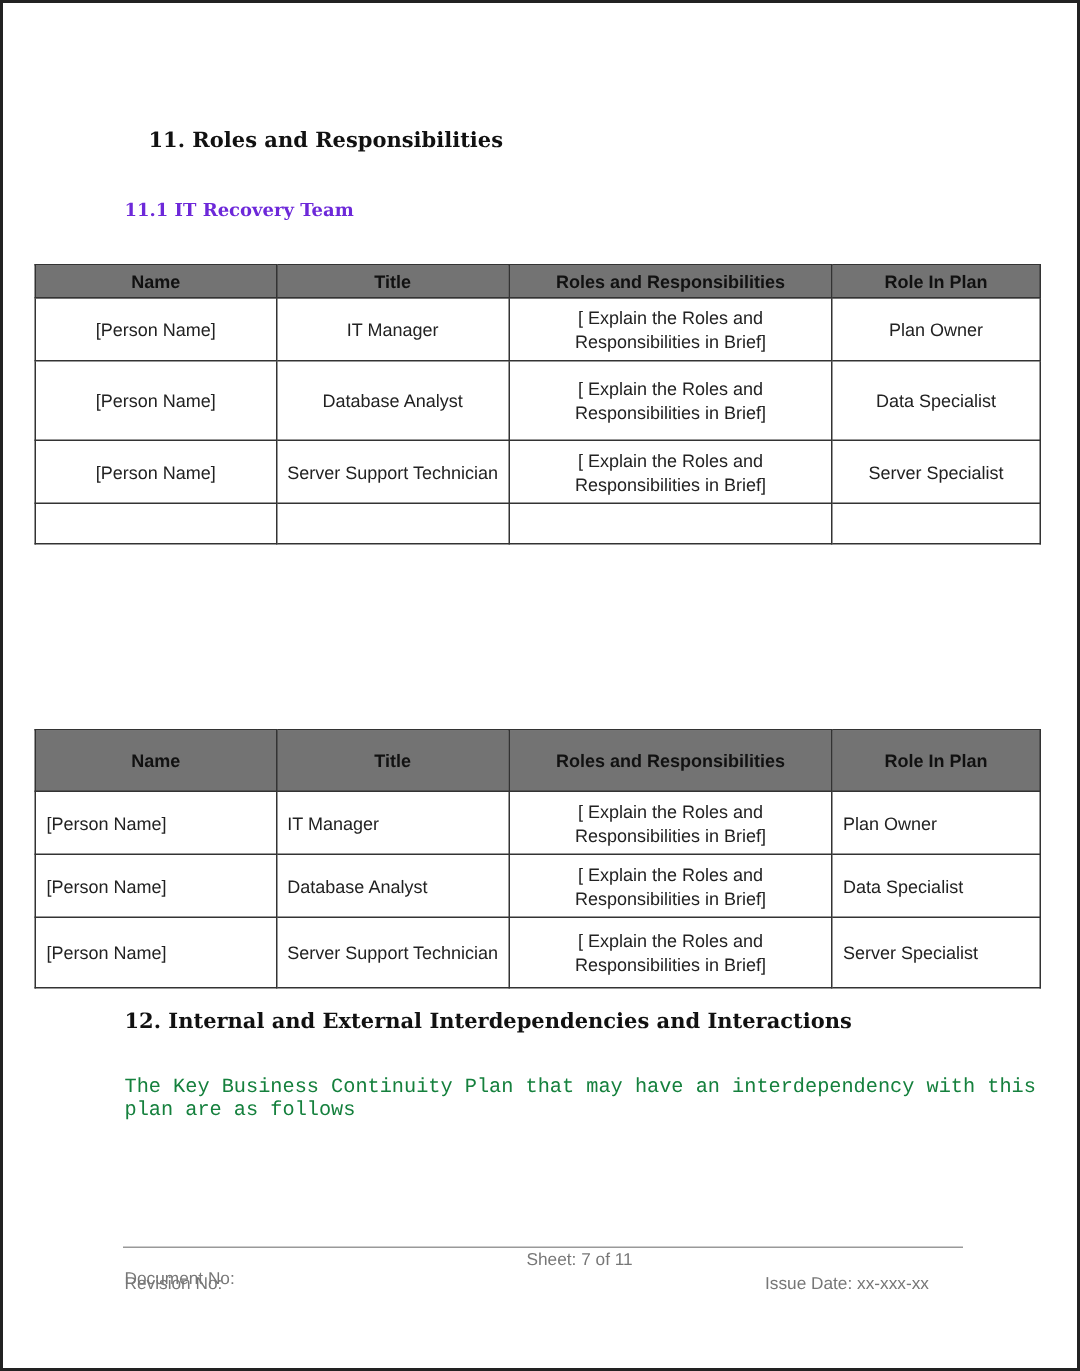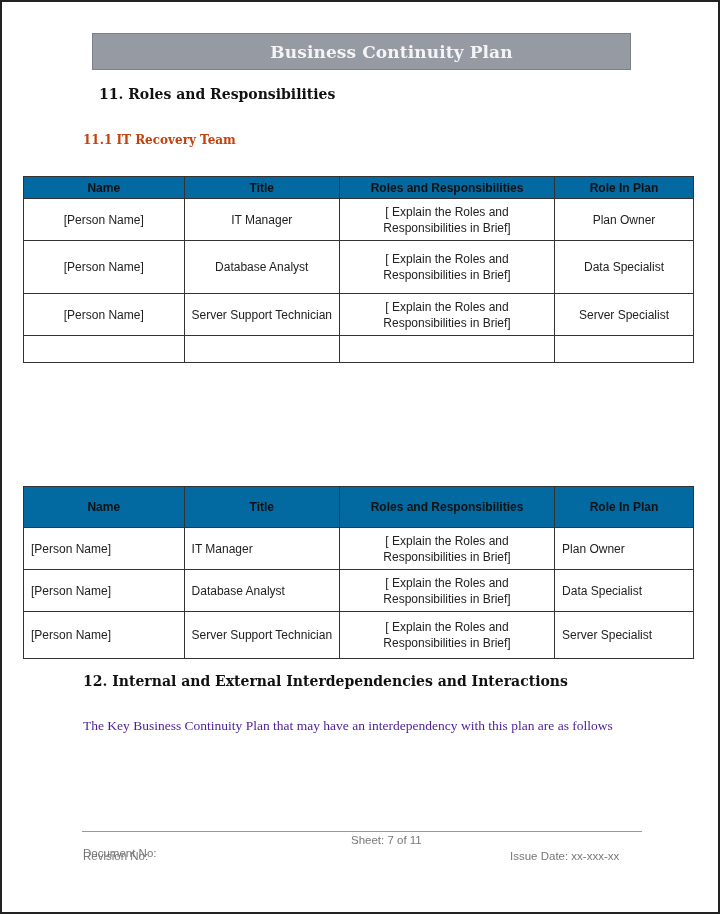--- a/index.html
+++ b/index.html
@@ -2,50 +2,47 @@
 <html><head>
   <meta charset="utf-8">
   <style>
     * { box-sizing: border-box; margin: 0; padding: 0; }
     html, body { width: 720px; height: 914px; background: #ffffff; overflow: hidden; }
     body { position: relative; font-family: "Liberation Sans", sans-serif; color: #1a1a1a; }
     .page { position: absolute; left: 0; top: 0; width: 720px; height: 914px; border: 2px solid #222; background: #fff; }
     .banner { position: absolute; left: 90px; top: 31px; width: 539px; height: 37px; background: #959aa3; border: 1px solid #7d8089; display: flex; align-items: center; justify-content: center; }
     .banner span { font-family: "DejaVu Serif", serif; font-weight: bold; font-size: 17px; color: #f4f4f6; padding-left: 60px; letter-spacing: 0.1px; }
     .h1 { position: absolute; left: 81px; font-family: "DejaVu Serif", serif; font-weight: bold; font-size: 14px; color: #111; }
-    .h2 { position: absolute; left: 81px; font-family: "DejaVu Serif", serif; font-weight: bold; font-size: 12px; color: #c2410c; }
+    .h2 { position: absolute; left: 81px; font-family: "DejaVu Serif", serif; font-weight: bold; font-size: 12px; color: #6d28d9; }
     .h2 .tri { font-size: 9px; margin-right: 6px; position: relative; top: -1px; }
     table { position: absolute; left: 21px; width: 671px; border-collapse: collapse; font-family: "Liberation Sans", sans-serif; font-size: 12px; color: #222; }
     th, td { border: 1px solid #333; }
-    th { background: #0369a1; font-weight: bold; font-size: 12px; color: #111; text-align: center; }
+    th { background: #737373; font-weight: bold; font-size: 12px; color: #111; text-align: center; }
     td { text-align: center; line-height: 16px; }
     .c1 { width: 156px; } .c2 { width: 151px; } .c3 { width: 209px; } .c4 { width: 135px; }
     #t1 { top: 174px; }
     #t1 th { height: 22px; }
     #t1 tr.r1 td { height: 42px; }
     #t1 tr.r2 td { height: 53px; }
     #t1 tr.r3 td { height: 42px; }
     #t1 tr.r4 td { height: 27px; }
     #t2 { top: 484px; }
     #t2 th { height: 41px; }
     #t2 tr td { height: 42px; }
     #t2 tr.r3 td { height: 47px; }
     #t2 td.left { text-align: left; padding-left: 7px; }
-    .para { position: absolute; left: 81px; top: 716px; font-family: Liberation Serif, serif; font-size: 13.5px; color: #4c1d95; }
+    .para { position: absolute; left: 81px; top: 716px; font-family: Liberation Mono, monospace; font-size: 13.5px; color: #15803d; }
     .footer-rule { position: absolute; left: 80px; top: 829px; width: 560px; height: 1px; background: #999; }
     .ft { position: absolute; font-size: 11.5px; color: #777; font-family: "Liberation Sans", sans-serif; }
   </style>
 </head>
 <body>
 
 <div class="page">
 
-  <div class="banner">
-    <span>Business Continuity Plan</span>
-  </div>
 
   <div class="h1" style="top:84px;margin-left:16px;">11. Roles and Responsibilities</div>
   <div class="h2" style="top:131px;">11.1 IT Recovery Team</div>
 
   <table id="t1">
     <thead>
       <tr>
         <th class="c1">Name</th>
         <th class="c2">Title</th>
         <th class="c3">Roles and Responsibilities</th>

